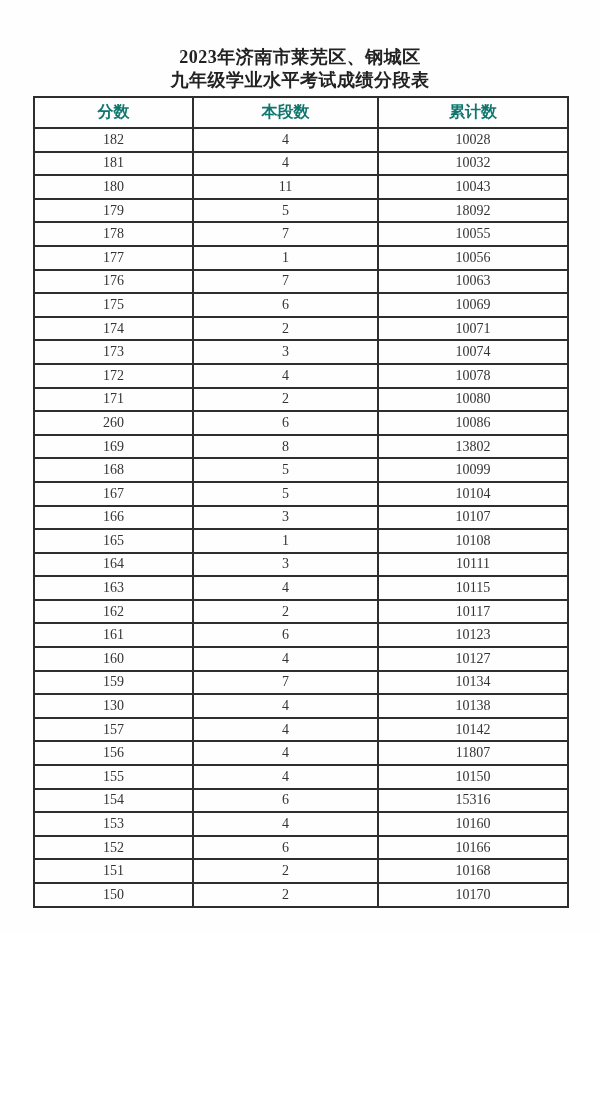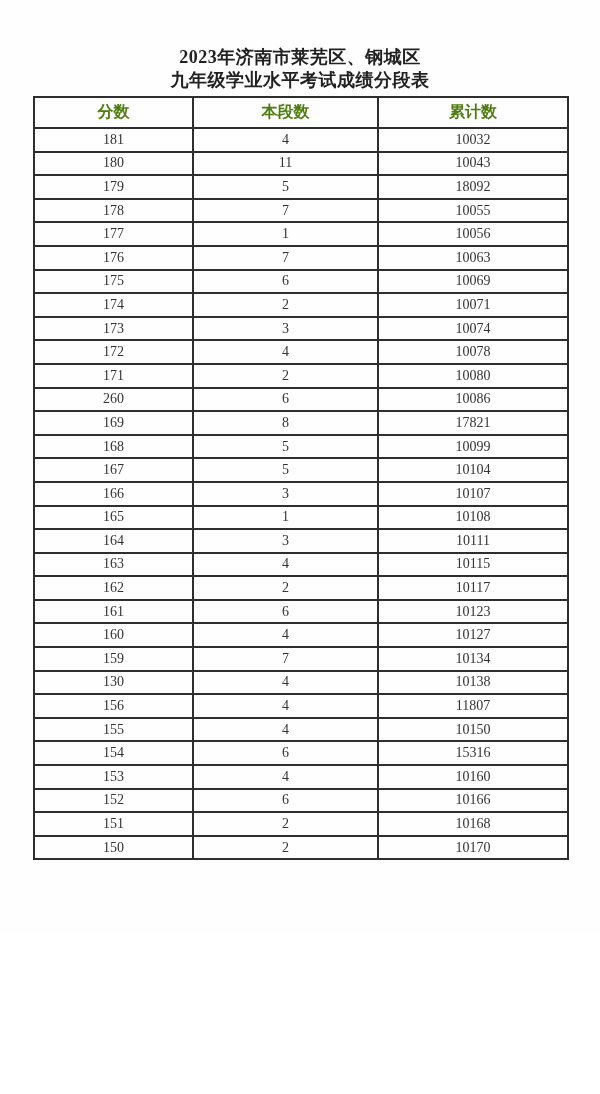--- a/index.html
+++ b/index.html
@@ -40,21 +40,21 @@
     border: 2px solid #2e2e2e;
     text-align: center;
     vertical-align: middle;
     padding: 0;
     overflow: hidden;
   }
   table.score-table th {
     height: 29px;
     font-size: 16px;
     font-weight: bold;
-    color: #4d7c0f;
+    color: #0f766e;
     margin-left: 21px;
   }
   table.score-table td {
     height: 21.6px;
     font-size: 14px;
     font-weight: normal;
     color: #333333;
   }
   col.c1 { width: 159px; }
   col.c2 { width: 185px; }
@@ -87,20 +87,25 @@
     </colgroup>
     <thead>
       <tr>
         <th>分数</th>
         <th>本段数</th>
         <th>累计数</th>
       </tr>
     </thead>
     <tbody>
         <tr>
+          <td>182</td>
+          <td>4</td>
+          <td>10028</td>
+        </tr>
+        <tr>
           <td>181</td>
           <td>4</td>
           <td>10032</td>
         </tr>
         <tr>
           <td>180</td>
           <td>11</td>
           <td>10043</td>
         </tr>
         <tr>
@@ -149,21 +154,21 @@
           <td>10080</td>
         </tr>
         <tr>
           <td>260</td>
           <td>6</td>
           <td>10086</td>
         </tr>
         <tr>
           <td>169</td>
           <td>8</td>
-          <td>17821</td>
+          <td>13802</td>
         </tr>
         <tr>
           <td>168</td>
           <td>5</td>
           <td>10099</td>
         </tr>
         <tr>
           <td>167</td>
           <td>5</td>
           <td>10104</td>
@@ -207,20 +212,25 @@
           <td>159</td>
           <td>7</td>
           <td>10134</td>
         </tr>
         <tr>
           <td>130</td>
           <td>4</td>
           <td>10138</td>
         </tr>
         <tr>
+          <td>157</td>
+          <td>4</td>
+          <td>10142</td>
+        </tr>
+        <tr>
           <td>156</td>
           <td>4</td>
           <td>11807</td>
         </tr>
         <tr>
           <td>155</td>
           <td>4</td>
           <td>10150</td>
         </tr>
         <tr>

